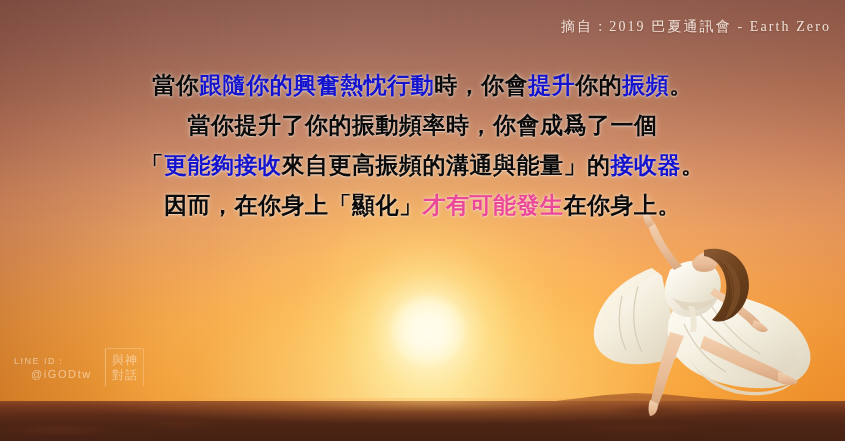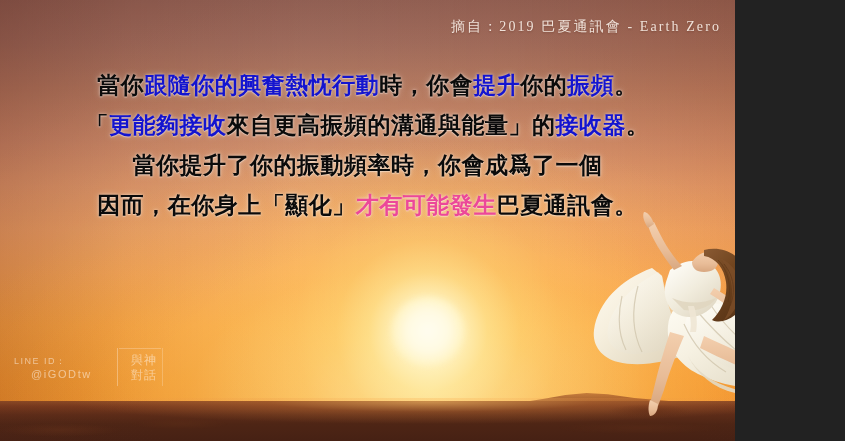--- a/index.html
+++ b/index.html
@@ -3,21 +3,21 @@
 <meta charset="utf-8">
 <title>Sunset Dancer Quote Card</title>
 <style>
   html, body {
     margin: 0;
     padding: 0;
     background: #222;
   }
   #card {
     position: relative;
-    width: 735px;
+    width: 845px;
     height: 441px;
     overflow: hidden;
     font-family: "Liberation Serif", "DejaVu Serif", serif;
     user-select: none;
   }
 
   
   .layer { position: absolute; inset: 0; }
 
   
@@ -164,40 +164,40 @@
   }
   .qline .blue { color: #1414cf; }
   .qline .red  { color: #ec4899; }
 
   
   #watermark {
     position: absolute;
     left: 14px; top: 351px;
     display: flex;
     align-items: center;
-    gap: 25px;
+    gap: 13px;
     opacity: .55;
   }
   #wm-line {
     font-family: "Liberation Sans", "DejaVu Sans", sans-serif;
     font-size: 9px;
     line-height: 13px;
     letter-spacing: 1.5px;
     color: #fff3e6;
     text-align: left;
   }
   #wm-id { font-size: 11px; letter-spacing: 1.6px; margin-left: 17px; }
   #wm-brand {
     position: relative;
     font-family: "Liberation Serif", "DejaVu Serif", serif;
     font-size: 12px;
     line-height: 15px;
     letter-spacing: 1px;
     color: #fff1e0;
-    padding: 2px 6px 2px 14px;
+    padding: 2px 6px 2px 7px;
     text-align: center;
   }
   #wm-brand::before {
     content: "";
     position: absolute;
     left: 0; top: -3px; bottom: -1px;
     width: 1px;
     background: rgba(255,240,225,0.65);
   }
   #wm-brand::after {
@@ -327,27 +327,27 @@
     </svg>
   </div>
 
   <div id="attribution">摘自：2019 巴夏通訊會 - Earth Zero</div>
 
   <div id="quote">
     <div class="qline">
       <span class="black">當你</span><span class="blue">跟隨你的興奮熱忱行動</span><span class="black">時，你會</span><span class="blue">提升</span><span class="black">你的</span><span class="blue">振頻</span><span class="black">。</span>
     </div>
     <div class="qline">
+      <span class="black">當你提升了你的振動頻率時，你會成爲了一個</span>
+    </div>
+    <div class="qline">
       <span class="black">「</span><span class="blue">更能夠接收</span><span class="black">來自更高振頻的溝通與能量」的</span><span class="blue">接收器</span><span class="black">。</span>
     </div>
     <div class="qline">
-      <span class="black">當你提升了你的振動頻率時，你會成爲了一個</span>
-    </div>
-    <div class="qline">
-      <span class="black">因而，在你身上「顯化」</span><span class="red">才有可能發生</span><span class="black">巴夏通訊會。</span>
+      <span class="black">因而，在你身上「顯化」</span><span class="red">才有可能發生</span><span class="black">在你身上。</span>
     </div>
   </div>
 
   <div id="watermark">
     <div id="wm-line">
       <span class="wm-row">LINE ID：</span>
       <span class="wm-row" id="wm-id">@iGODtw</span>
     </div>
     <div id="wm-brand">
       <span class="wm-top-rule"></span>

